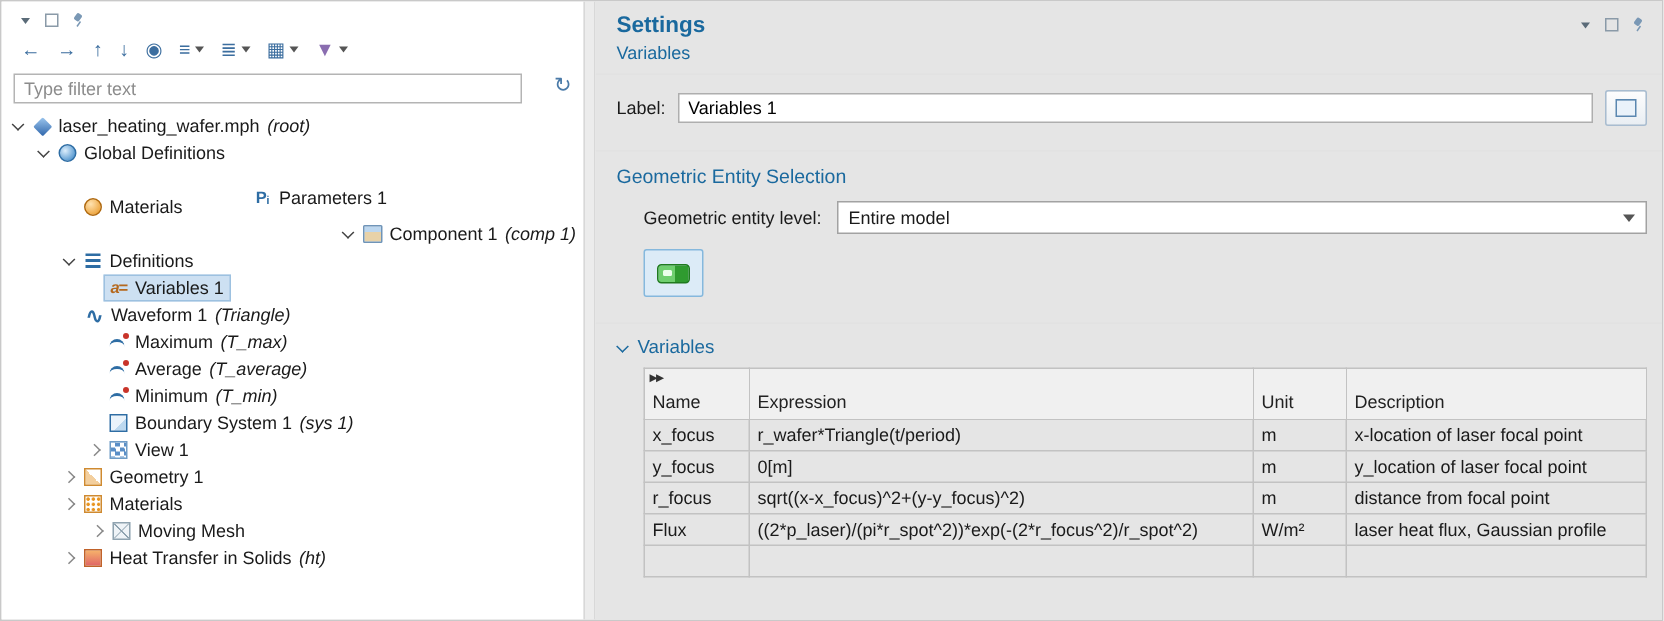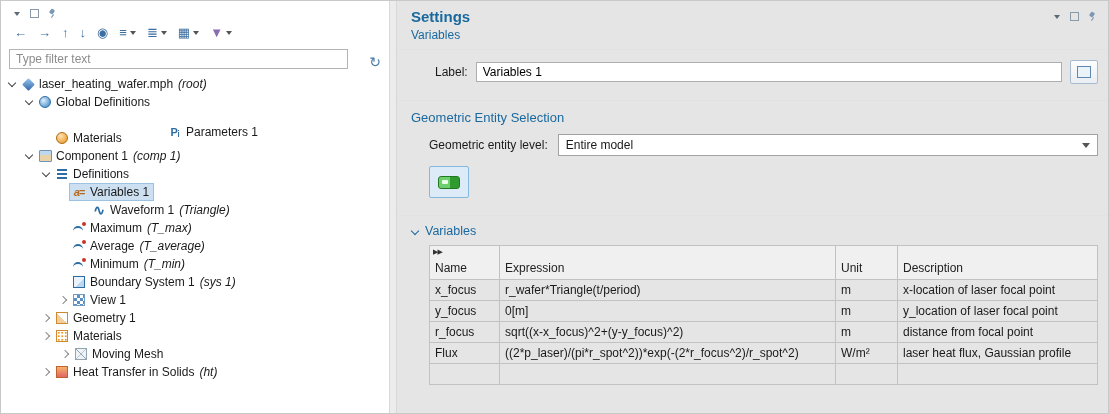--- a/index.html
+++ b/index.html
@@ -22,21 +22,21 @@
   .pin-ic::after{content:"";position:absolute;left:4px;top:6px;width:1px;height:4px;background:#7a98b5;transform:rotate(35deg);}
 
   
   .toolbar{display:flex;align-items:center;gap:1px;padding:2px 6px 3px 8px;}
   .tbtn{display:inline-flex;align-items:center;height:20px;padding:0 4px;border:1px solid transparent;border-radius:2px;color:#3c6e9f;font-size:13px;cursor:default;}
   .tbtn .tglyph{line-height:18px;}
   .tbtn.purple{color:#8a6db0;}
   .tbtn .tcaret{margin-left:3px;border-top-color:#555;}
 
   
-  .filter-row{display:flex;align-items:flex-end;gap:21px;padding:2px 8px 5px 8px;}
+  .filter-row{display:flex;align-items:flex-start;gap:21px;padding:2px 8px 5px 8px;}
   .filter-input{flex:1;height:20px;border:1px solid #b4b4b4;padding:0 6px;font:inherit;font-size:12px;color:#222;box-sizing:border-box;}
   .filter-input::placeholder{color:#8c8c8c;}
   .refresh-btn{color:#4a7aa8;font-size:14px;line-height:14px;cursor:default;}
 
   
   .tree{flex:1;overflow:hidden;padding-top:1px;}
   .tree-row{display:flex;align-items:center;height:18px;white-space:nowrap;cursor:default;}
   .expander{width:13px;flex:0 0 13px;display:inline-flex;justify-content:center;align-items:center;height:18px;}
   .expander.exp-down::before{content:"";width:5px;height:5px;border-right:1.4px solid #444;border-bottom:1.4px solid #444;transform:rotate(45deg);margin-top:-2px;}
   .expander.exp-right::before{content:"";width:5px;height:5px;border-right:1.4px solid #888;border-bottom:1.4px solid #888;transform:rotate(-45deg);}
@@ -63,21 +63,21 @@
   .ticon-materials-grid::before{content:"";width:10px;height:10px;border:1px solid #cf8a30;background-color:#fff;background-image:radial-gradient(#e8941f 1px,transparent 1.3px);background-size:3.5px 3.5px;display:block;}
   .ticon-mesh::before{content:"";width:10px;height:10px;border:1px solid #8fa3b0;background:linear-gradient(45deg,transparent 46%,#8fa3b0 46% 54%,transparent 54%),linear-gradient(-45deg,transparent 46%,#b9c6cf 46% 54%,transparent 54%),#eef3f7;display:block;}
   .ticon-heat::before{content:"";width:10px;height:10px;border:1px solid #c0622a;background:linear-gradient(180deg,#f6b26b,#e06666);display:block;}
 
   
   .settings-head{padding:7px 10px 0 14px;position:relative;}
   .settings-head .win-icons{position:absolute;right:10px;top:10px;}
   .subtitle{color:#1a699e;margin-top:3px;font-size:12px;}
   .hairline{border:0;border-top:1px solid #e2e2e2;margin:7px 0 0 0;}
   .label-row{display:flex;align-items:center;gap:8px;padding:10px 10px 9px 14px;}
-  .label-row label{white-space:nowrap;margin-left:24px;}
+  .label-row label{white-space:nowrap;}
   .text-input{flex:1;height:20px;border:1px solid #aeaeae;padding:0 6px;font:inherit;font-size:12px;box-sizing:border-box;}
   .aux-btn{flex:0 0 26px;height:22px;border:1px solid #a8bcd0;background:linear-gradient(#fdfdfd,#e9eef3);display:inline-flex;align-items:center;justify-content:center;border-radius:2px;cursor:default;}
   .form-ic{width:12px;height:10px;border:1px solid #5b87b0;background:linear-gradient(#eaf2fa,#eaf2fa) ,repeating-linear-gradient(180deg,#5b87b0 0 1px,#eaf2fa 1px 3px);display:inline-block;}
 
   .section-title{color:#1a699e;font-size:13px;margin:9px 0 0 14px;}
   .ges-row{display:flex;align-items:center;gap:10px;margin:9px 10px 0 32px;}
   .dropdown{flex:1;height:22px;border:1px solid #a2a2a2;background:#fff;display:flex;align-items:center;padding:0 7px;box-sizing:border-box;cursor:default;}
   .dropdown .dd-value{flex:1;}
   .dropdown .dd-caret{border-top:5px solid #555;border-left:4px solid transparent;border-right:4px solid transparent;width:0;height:0;}
 
@@ -178,21 +178,21 @@
             <span class="lbl">Parameters 1</span>
           </span>
         </div>
         <div class="tree-row" style="padding-left: 38px;">
           <span class="expander"></span>
           <span class="node">
             <span class="ticon ticon-materials-sphere"></span>
             <span class="lbl">Materials</span>
           </span>
         </div>
-        <div class="tree-row" style="padding-left: 21px;">
+        <div class="tree-row" style="padding-left: 21px; justify-content: flex-end;">
           <span class="expander exp-down"></span>
           <span class="node">
             <span class="ticon ticon-component"></span>
             <span class="lbl">Component 1</span>
             <span class="sfx">(comp 1)</span>
           </span>
         </div>
         <div class="tree-row" style="padding-left: 38px;">
           <span class="expander exp-down"></span>
           <span class="node">
@@ -200,21 +200,21 @@
             <span class="lbl">Definitions</span>
           </span>
         </div>
         <div class="tree-row selected" style="padding-left: 55px;">
           <span class="expander"></span>
           <span class="node">
             <span class="ticon ticon-variables"></span>
             <span class="lbl">Variables 1</span>
           </span>
         </div>
-        <div class="tree-row" style="padding-left: 75px;">
+        <div class="tree-row" style="padding-left: 39px;">
           <span class="expander"></span>
           <span class="node">
             <span class="ticon ticon-waveform"></span>
             <span class="lbl">Waveform 1</span>
             <span class="sfx">(Triangle)</span>
           </span>
         </div>
         <div class="tree-row" style="padding-left: 55px;">
           <span class="expander"></span>
           <span class="node">

